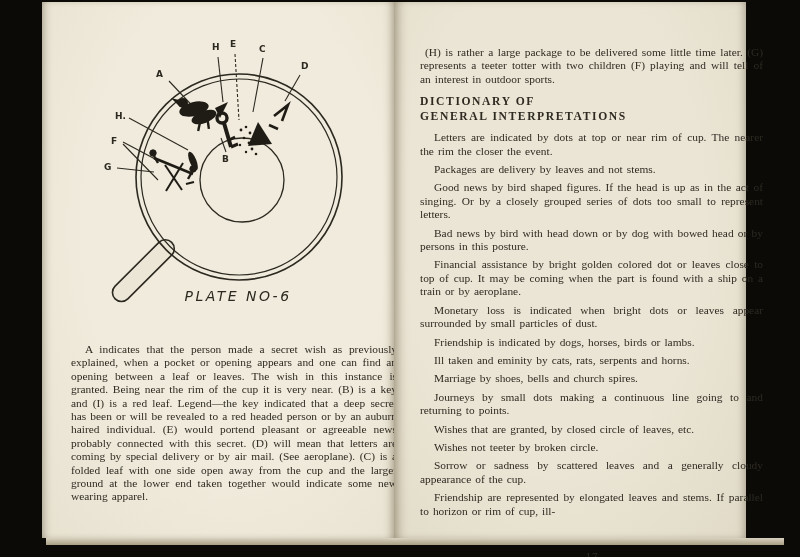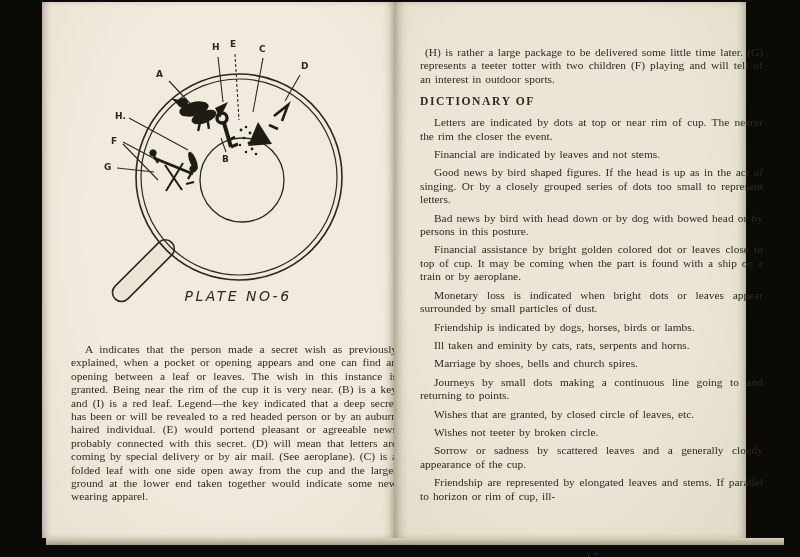--- a/index.html
+++ b/index.html
@@ -152,24 +152,25 @@
 
   <div class="pagenum lp-num">16</div>
 </div>
 
 <div class="page page-right">
   <div class="rp-col">
     <p class="body-text" style="text-indent:5px">(H) is rather a large package to be delivered some little time later. (G) represents a teeter totter with two children (F) playing and will tell of an interest in outdoor sports.</p>
 
     <div class="rp-heading">
       <div>DICTIONARY OF</div>
+      <div>GENERAL INTERPRETATIONS</div>
     </div>
 
     <p class="body-text indent">Letters are indicated by dots at top or near rim of cup. The nearer the rim the closer the event.</p>
-    <p class="body-text indent">Financial are indicated by leaves and not stems.</p>
+    <p class="body-text indent">Packages are delivery by leaves and not stems.</p>
     <p class="body-text indent">Good news by bird shaped figures. If the head is up as in the act of singing. Or by a closely grouped series of dots too small to represent letters.</p>
     <p class="body-text indent">Bad news by bird with head down or by dog with bowed head or by persons in this posture.</p>
     <p class="body-text indent">Financial assistance by bright golden colored dot or leaves close to top of cup. It may be coming when the part is found with a ship on a train or by aeroplane.</p>
     <p class="body-text indent">Monetary loss is indicated when bright dots or leaves appear surrounded by small particles of dust.</p>
     <p class="body-text indent">Friendship is indicated by dogs, horses, birds or lambs.</p>
     <p class="body-text indent">Ill taken and eminity by cats, rats, serpents and horns.</p>
     <p class="body-text indent">Marriage by shoes, bells and church spires.</p>
     <p class="body-text indent">Journeys by small dots making a continuous line going to and returning to points.</p>
     <p class="body-text indent">Wishes that are granted, by closed circle of leaves, etc.</p>
     <p class="body-text indent">Wishes not teeter by broken circle.</p>

